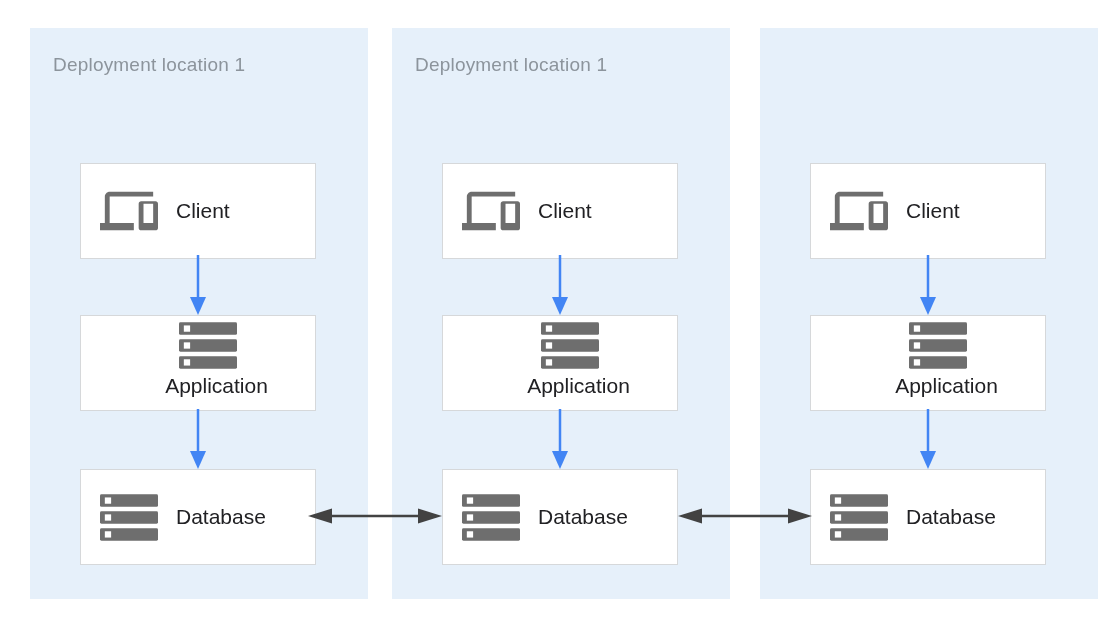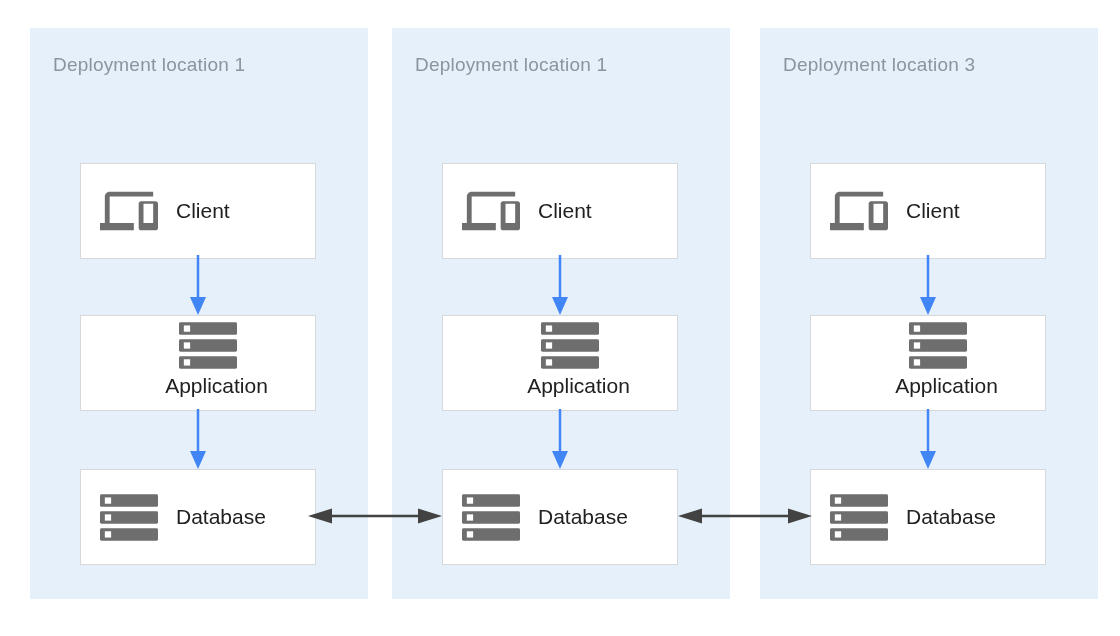--- a/index.html
+++ b/index.html
@@ -176,21 +176,20 @@
             <rect x="5" y="20.75" width="6.5" height="6.5" fill="#ffffff"></rect>
           <rect x="0" y="35" width="60" height="13" rx="1.5"></rect>
             <rect x="5" y="38.25" width="6.5" height="6.5" fill="#ffffff"></rect>
         </svg>
       </span>
       <span class="label">Database</span>
     </div>
   </section>
 
   <section class="panel panel-3">
-    <div class="panel-title">Deployment location 3</div>
 
     <div class="node node-client">
       <span class="icon">
         <svg width="58" height="58" viewBox="0 0 24 24" fill="#6E6E6E">
             <path d="M4 6h18V4H4c-1.1 0-2 .9-2 2v11H0v3h14v-3H4V6zm19 2h-6c-.55 0-1 .45-1 1v10c0 .55.45 1 1 1h6c.55 0 1-.45 1-1V9c0-.55-.45-1-1-1zm-1 9h-4v-8h4v8z"></path>
           </svg>
       </span>
       <span class="label">Client</span>
     </div>
 

